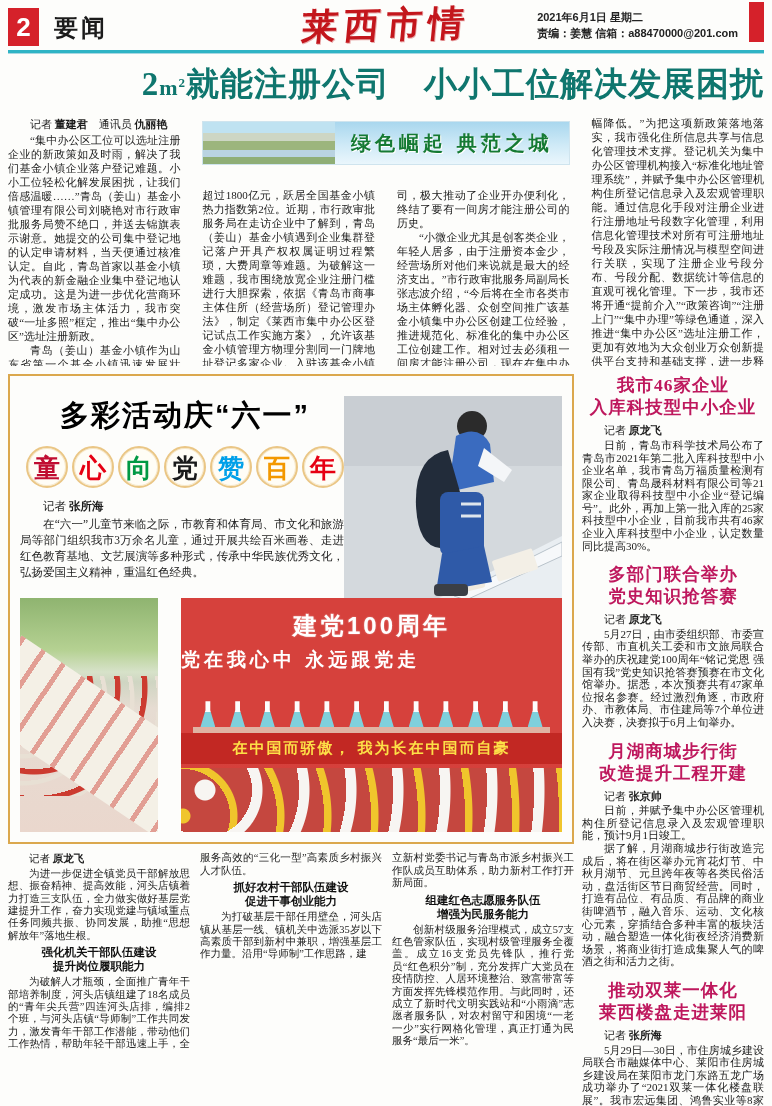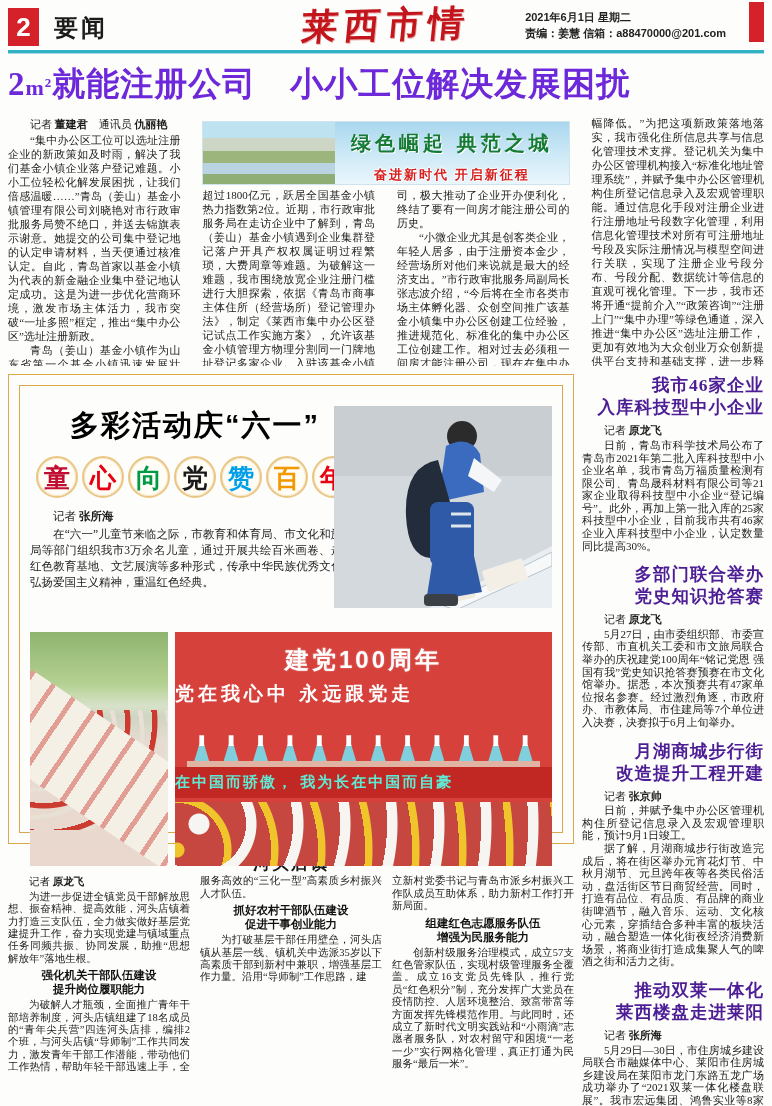--- a/index.html
+++ b/index.html
@@ -12,93 +12,93 @@
   body{background:#e9e9e9;font-family:var(--serif);color:var(--ink)}
   .page{position:relative;width:772px;height:1106px;background:#fdfdfb;margin:0 auto;overflow:hidden;padding:0 8px}
   
   .hdr{position:relative;height:50px;display:flex;align-items:center}
   .pagenum{width:31px;height:38px;margin-top:4px;background:var(--red);color:#fff;
     font:900 26px/38px var(--sans);text-align:center}
   .section-label{font:900 24px var(--sans);letter-spacing:3px;margin-left:15px;margin-top:6px}
   .masthead{position:absolute;left:0;right:0;text-align:center;color:var(--masthead-red);
     font:900 36px var(--serif);letter-spacing:6px;transform:skewX(-7deg) rotate(-1.5deg);
     text-shadow:1px 1px 0 rgba(195,22,28,.35)}
-  .dateblock{margin-left:auto;font:600 11px/16px var(--sans);color:#222;padding-right:38px;z-index:2;background:transparent}
+  .dateblock{margin-left:auto;font:600 11px/16px var(--sans);color:#222;padding-right:26px;z-index:2;background:transparent}
   .hdr-redbar{position:absolute;right:0;top:2px;width:15px;height:40px;background:var(--red)}
   .rule-a{height:3px;background:var(--teal)}
   .rule-b{height:1px;background:#a8d8e2;margin-bottom:2px}
   
-  .a1-headline{ text-align:left;font:900 33px/44px var(--serif);letter-spacing:1px;margin:7px 0 6px;color:#6d28d9}
+  .a1-headline{ text-align:right;font:900 33px/44px var(--serif);letter-spacing:1px;margin:7px 0 6px;color:#0f766e}
   .a1-headline .hl-unit{font-size:22px;font-weight:900}
   .a1-headline .hl-unit sup{font-size:13px}
   .cols4{position:relative;display:grid;grid-template-columns:repeat(4,1fr);gap:22px;
     height:250px;overflow:hidden;font:11px/14px var(--serif);text-align:justify}
   .padtop{padding-top:72px}
   .blk{margin:0}
   .blk.p{text-indent:2em}
   .blk.cont{text-indent:0}
   .blk.byline{text-indent:2em;margin:1px 0 2px}
   .bname{font-weight:700}
   .blk.subhead{font:700 11.5px/14px var(--sans);text-align:center;text-indent:0;white-space:pre-line;margin:3px 0;color:#111}
   
-  .banner{position:absolute;top:5px;left:calc(25% + 5px);width:calc(50% - 10px);height:64px;
+  .banner{position:absolute;top:5px;left:calc(25% + 5px);width:calc(50% - 10px);height:44px;
     background:linear-gradient(180deg,#a9d7ee 0,#cfeaf7 55%,#eaf6fc 100%);overflow:hidden;border:1px solid #cfe4ee}
   .banner::before{content:"";position:absolute;left:0;top:0;width:36%;height:100%;
     background:linear-gradient(180deg,#bfe2f1 0 26%,#cdd6c4 26% 46%,#9cb57d 46% 66%,#b9d3e1 66% 84%,#8fae76 84% 100%);
     filter:blur(.4px)}
   .banner-text{position:absolute;left:36%;right:0;top:0;bottom:0;text-align:center}
   .banner-l1{font:900 20px var(--sans);color:#157a33;letter-spacing:4px;margin-top:8px;text-shadow:1px 1px 0 #fff}
   .banner-l2{display:inline-block;font:900 13px var(--sans);color:#d5201f;letter-spacing:2px;margin-top:9px;
     text-shadow:-1px 0 0 #fff,1px 0 0 #fff,0 -1px 0 #fff,0 1px 0 #fff}
   
   .lower{display:flex;margin-top:8px;height:736px}
   .left-main{width:566px}
   .sidebar{flex:1;margin-left:8px;overflow:hidden}
   
-  .feature-box{border:1px solid var(--border-gold);padding:10px;height:470px}
+  .feature-box{border:1px solid var(--border-gold);padding:0;height:470px}
   .feature-inner{border:1px solid var(--border-gold);height:100%;padding:10px 10px 10px;position:relative}
   .f-top{position:relative;height:202px}
   .f-title{width:330px;text-align:center;font:900 29px var(--sans);letter-spacing:2px;margin-top:10px;color:#000}
   .f-circles{width:330px;display:flex;justify-content:center;gap:4px;margin:10px 0 10px}
   .circle{width:42px;height:42px;border:2px solid #eac685;border-radius:50%;background:#fffdf6;
     font:900 26px/40px var(--sans);text-align:center;box-shadow:0 0 0 1px #f6e7c8 inset}
   .f-blocks{width:324px;font:11.5px/16px var(--serif);text-align:justify}
   .photo{overflow:hidden}
   .photo-student{position:absolute;right:0;top:0;width:218px;height:202px;background:#d4d9dd}
-  .f-photos{display:flex;gap:7px;margin-top:24px;height:234px}
+  .f-photos{display:flex;gap:23px;margin-top:0;height:234px}
   .photo-scroll{width:138px;position:relative;
     background:linear-gradient(180deg,#8fb470 0,#b5d192 52px,#d7e2c9 74px,#cfd5c2 84px,#e6dcd2 110px,#ead7cd 100%)}
   .photo-scroll .crowd{position:absolute;left:0;right:0;top:78px;height:120px;
     background-image:repeating-radial-gradient(circle at 14px 12px,#cc3b30 0 5px,rgba(0,0,0,0) 6px 27px),
       repeating-radial-gradient(circle at 2px 24px,#e8e0d4 0 4px,rgba(0,0,0,0) 5px 27px)}
   .photo-scroll .scroll-strip{position:absolute;left:-48px;top:108px;width:280px;height:92px;
     background:#f4f0e6;transform:rotate(34deg);
     background-image:repeating-linear-gradient(90deg,rgba(204,59,48,.45) 0 5px,rgba(0,0,0,0) 5px 24px)}
   .photo-stage{flex:1;position:relative;background:linear-gradient(180deg,#d6413c 0 70%,#c93434 100%)}
   .stage-title{text-align:center;color:#fff;font:900 24px var(--sans);letter-spacing:3px;margin-top:12px;
     text-shadow:0 0 2px rgba(255,255,255,.4)}
   .stage-slogan{text-align:left;color:#fff;font:900 19px var(--sans);letter-spacing:4px;margin-top:5px}
   .dancers{display:flex;justify-content:space-around;align-items:flex-end;height:52px;margin:8px 12px 0;
     border-bottom:6px solid #e0b3a3}
   .dancer{width:15px;height:26px;background:linear-gradient(#fdfdfd 0 42%,#7fd0dc 42% 100%);
     clip-path:polygon(34% 0,66% 0,66% 34%,100% 100%,0 100%,34% 34%)}
-  .stage-banner{margin-top:0;background:#c22823;color:#5eead4;font:900 15px/29px var(--sans);
-    text-align:left;letter-spacing:2px;height:31px;white-space:nowrap;overflow:hidden}
+  .stage-banner{margin-top:0;background:#c22823;color:#fde047;font:900 15px/29px var(--sans);
+    text-align:center;letter-spacing:2px;height:31px;white-space:nowrap;overflow:hidden}
   .audience{position:absolute;left:0;right:0;bottom:0;height:64px;background-color:#c5473f;
     background-image:repeating-radial-gradient(circle at 24px 22px,#f7f5f2 0 10px,rgba(0,0,0,0) 11px 47px),
       repeating-radial-gradient(circle at 2px 48px,#f0c52c 0 7px,rgba(0,0,0,0) 8px 47px)}
   
   .bottom-article{margin-top:8px}
   .kicker{text-align:center;font:600 17px var(--serif);letter-spacing:2px}
   .b-headline{text-align:center;font:900 27px/36px var(--serif);letter-spacing:1px;margin:2px 0 6px;color:#000}
   .cols3{display:grid;grid-template-columns:repeat(3,1fr);gap:10px;height:198px;overflow:hidden;
     font:10.5px/12.4px var(--serif);text-align:justify}
   
   .sb-item{margin-bottom:11px}
-  .sb-title{text-align:right;font:900 17.5px/22px var(--serif);letter-spacing:1px;margin-bottom:6px;color:#4c1d95}
+  .sb-title{text-align:center;font:900 17.5px/22px var(--serif);letter-spacing:1px;margin-bottom:6px;color:#be185d}
   .sb-body{font:11px/12.6px var(--serif);text-align:justify}
   .sb-body .blk.byline{margin:2px 0 2px}
   
   .photo-student svg{display:block}
 </style>
 </head>
 <body>
 
 <div class="page">
 
@@ -203,21 +203,20 @@
                   <span class="dancer"></span>
                 </div>
               <div class="stage-banner">在中国而骄傲， 我为长在中国而自豪</div>
               <div class="audience"></div>
             </div>
           </div>
         </div>
       </div>
 
       <div class="bottom-article">
-        <div class="kicker">河头店镇</div>
         <div class="cols3">
           <div class="col">
               <div class="blk byline"><span>记者 </span><span class="bname">原龙飞</span></div>
               <div class="blk p">为进一步促进全镇党员干部解放思想、振奋精神、提高效能，河头店镇着力打造三支队伍，全力做实做好基层党建提升工作，奋力实现党建与镇域重点任务同频共振、协同发展，助推“思想解放年”落地生根。</div>
               <div class="blk subhead">强化机关干部队伍建设
 提升岗位履职能力</div>
               <div class="blk p">为破解人才瓶颈，全面推广青年干部培养制度，河头店镇组建了18名成员的“青年尖兵营”四连河头店排，编排2个班，与河头店镇“导师制”工作共同发力，激发青年干部工作潜能，带动他们工作热情，帮助年轻干部迅速上手，全方位打造一支素质过硬、业务精湛、</div>
             </div>
           <div class="col">
               <div class="blk cont">服务高效的“三化一型”高素质乡村振兴人才队伍。</div>

